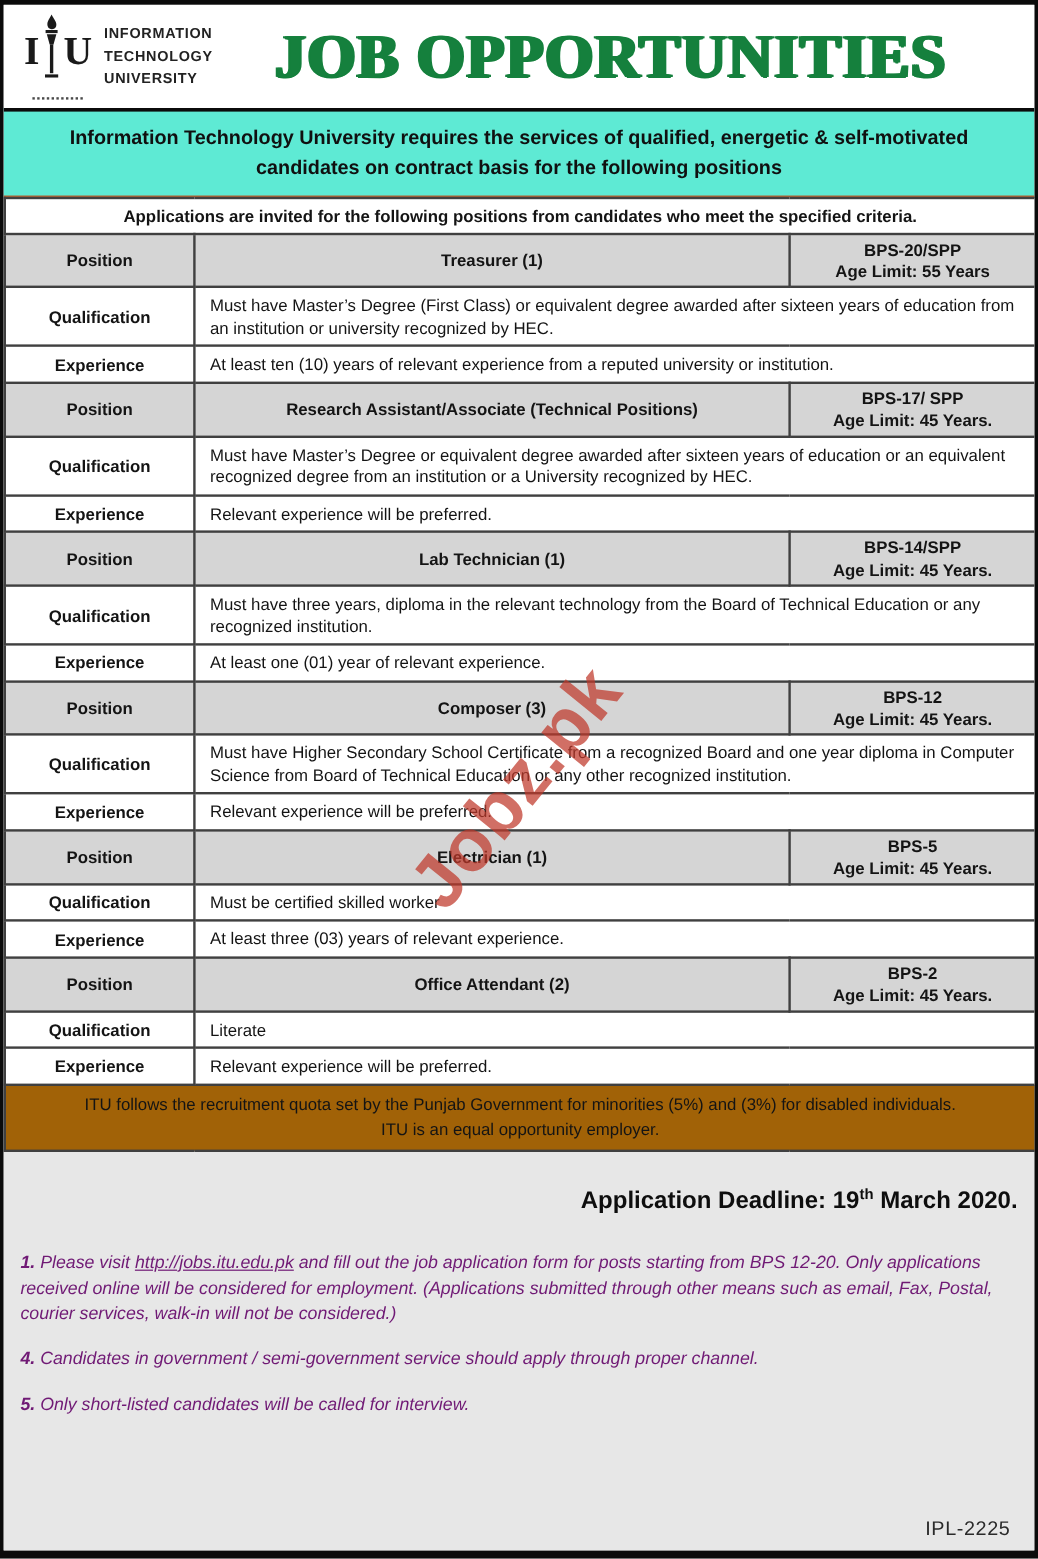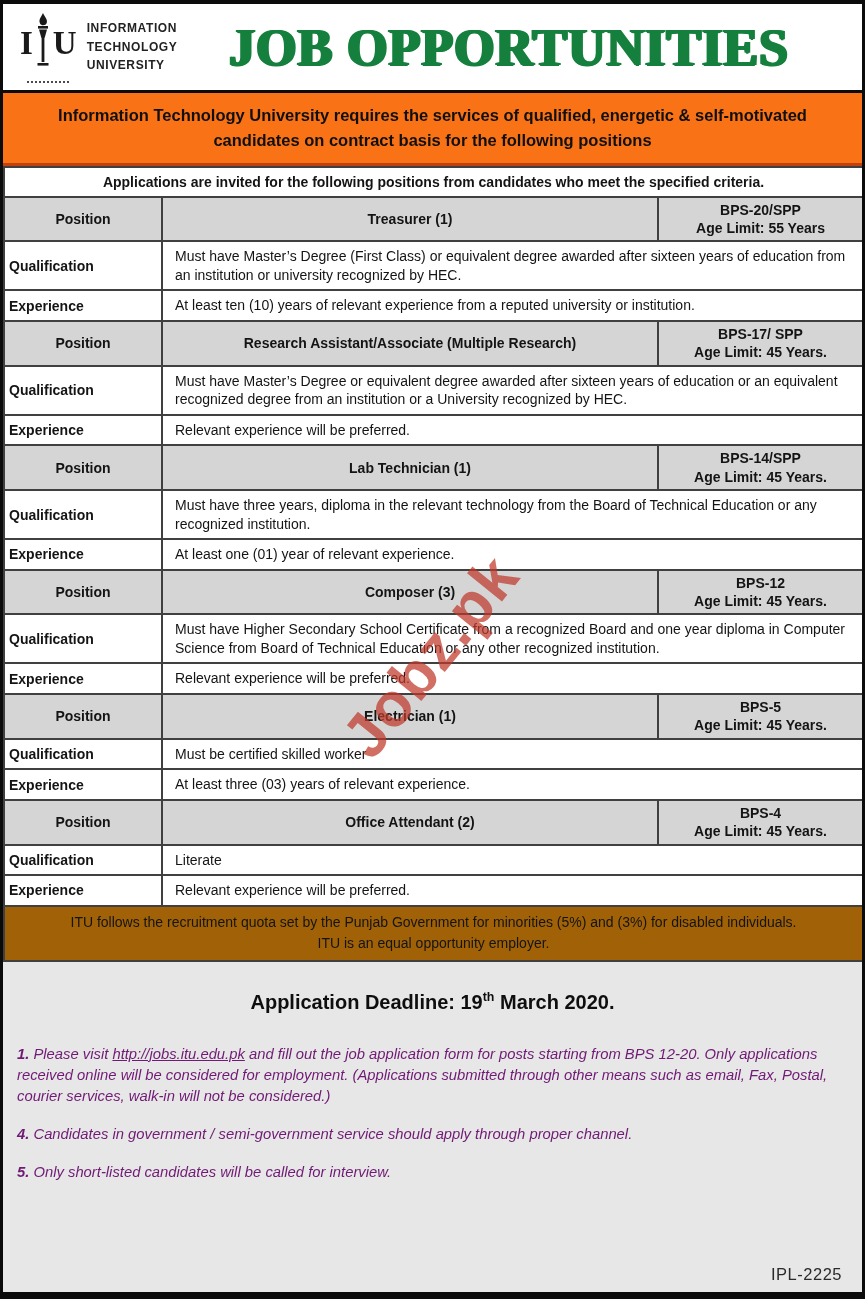--- a/index.html
+++ b/index.html
@@ -30,44 +30,44 @@
   .logo-name { font-size: 12px; font-weight: bold; letter-spacing: 0.6px; line-height: 1.55; color: #222; }
   .title {
     flex: 1; text-align: center; margin-right: 52px;
     font-family: Liberation Serif, serif; font-weight: 900;
     font-size: 52px; letter-spacing: 1px; color: #15803d;
     text-shadow: 1.6px 0 0 currentColor, -1.6px 0 0 currentColor, 0 0.6px 0 currentColor;
     white-space: nowrap;
   }
   
   .banner {
-    background: #f97316;
+    background: #5eead4;
     border-top: 3px solid #0b0b0b;
-    border-bottom: 3px solid #c2410c;
+    border-bottom: 1px solid #c2410c;
     padding: 10px 34px;
     text-align: center;
     font-weight: bold;
     font-size: 16.5px;
     line-height: 1.5;
     color: #101010;
   }
   
   table.positions { width: 100%; border-collapse: collapse; table-layout: fixed; }
   table.positions td { border: 2px solid #404040; font-size: 14px; vertical-align: middle; }
   td.intro { font-weight: bold; text-align: center; padding: 6px 8px; font-size: 14.5px; background: #fff; }
   tr.pos-row td { background: #d5d5d5; font-weight: bold; text-align: center; }
   td.pos-title { font-size: 15px; padding: 4px 8px; margin-top: 19px; }
   td.grade { font-size: 14.5px; line-height: 1.32; padding: 3px 4px; }
-  td.lbl { font-weight: bold; padding: 5px 4px; background: #fff; }
+  td.lbl { font-weight: bold; text-align: center; padding: 5px 4px; background: #fff; }
   tr.pos-row td.lbl { background: #d5d5d5; }
   td.val { padding: 5px 12px; line-height: 1.32; background: #fff; text-align: left; }
   td.quota { text-align: center; padding: 5px 10px; line-height: 1.55; font-size: 14.8px; background: #a16207; }
   
   .bottom { flex: 1; background: #e7e7e7; padding: 16px 14px 8px; position: relative; }
-  .deadline { text-align: center; font-size: 20px; font-weight: bold; margin: 12px 0 30px; color: #0e0e0e; }
+  .deadline { text-align: right; font-size: 20px; font-weight: bold; margin: 12px 0 30px; color: #0e0e0e; }
   .deadline sup { font-size: 62%; }
   .notes .note { margin-bottom: 17px; font-size: 14.8px; line-height: 1.42; color: #701a75; font-style: italic; }
   .note b { font-weight: bold; }
   .note a.note-link { color: inherit; text-decoration: underline; cursor: pointer; }
   .ipl { position: absolute; right: 20px; bottom: 8px; font-size: 16.5px; letter-spacing: 0.5px; color: #2a2a2a; }
   
   .watermark {
     position: absolute; left: 427px; top: 652px;
     transform: translate(-50%, -50%) rotate(-51deg);
     font-size: 62px; font-weight: bold; letter-spacing: 1px;
@@ -129,21 +129,21 @@
         <tr>
           <td class="lbl">Qualification</td>
           <td colspan="2" class="val">Must have Master’s Degree (First Class) or equivalent degree awarded after sixteen years of education from an institution or university recognized by HEC.</td>
         </tr>
         <tr>
           <td class="lbl">Experience</td>
           <td colspan="2" class="val">At least ten (10) years of relevant experience from a reputed university or institution.</td>
         </tr>
         <tr class="pos-row">
           <td class="lbl">Position</td>
-          <td class="pos-title">Research Assistant/Associate (Multiple Research)</td>
+          <td class="pos-title">Research Assistant/Associate (Technical Positions)</td>
           <td class="grade">
             <div>BPS-17/ SPP</div>
             <div>Age Limit: 45 Years.</div>
           </td>
         </tr>
         <tr>
           <td class="lbl">Qualification</td>
           <td colspan="2" class="val">Must have Master’s Degree or equivalent degree awarded after sixteen years of education or an equivalent recognized degree from an institution or a University recognized by HEC.</td>
         </tr>
         <tr>
@@ -195,21 +195,21 @@
           <td colspan="2" class="val">Must be certified skilled worker</td>
         </tr>
         <tr>
           <td class="lbl">Experience</td>
           <td colspan="2" class="val">At least three (03) years of relevant experience.</td>
         </tr>
         <tr class="pos-row">
           <td class="lbl">Position</td>
           <td class="pos-title">Office Attendant (2)</td>
           <td class="grade">
-            <div>BPS-4</div>
+            <div>BPS-2</div>
             <div>Age Limit: 45 Years.</div>
           </td>
         </tr>
         <tr>
           <td class="lbl">Qualification</td>
           <td colspan="2" class="val">Literate</td>
         </tr>
         <tr>
           <td class="lbl">Experience</td>
           <td colspan="2" class="val">Relevant experience will be preferred.</td>

